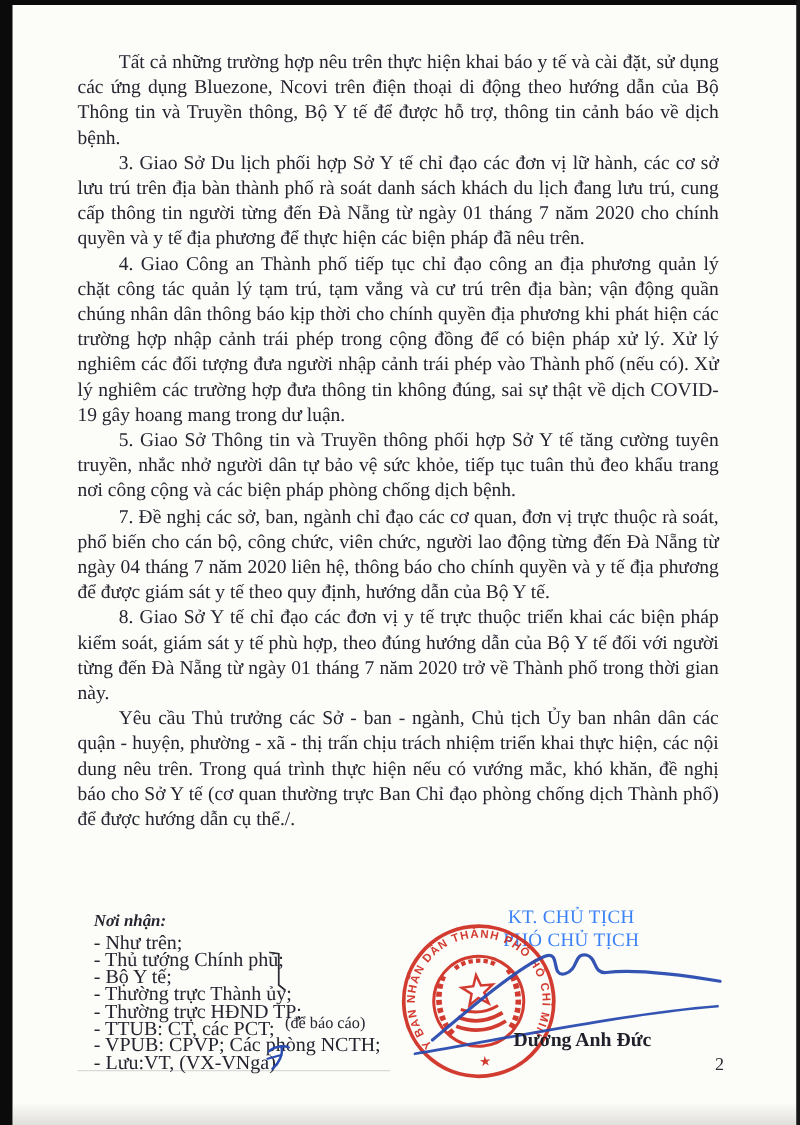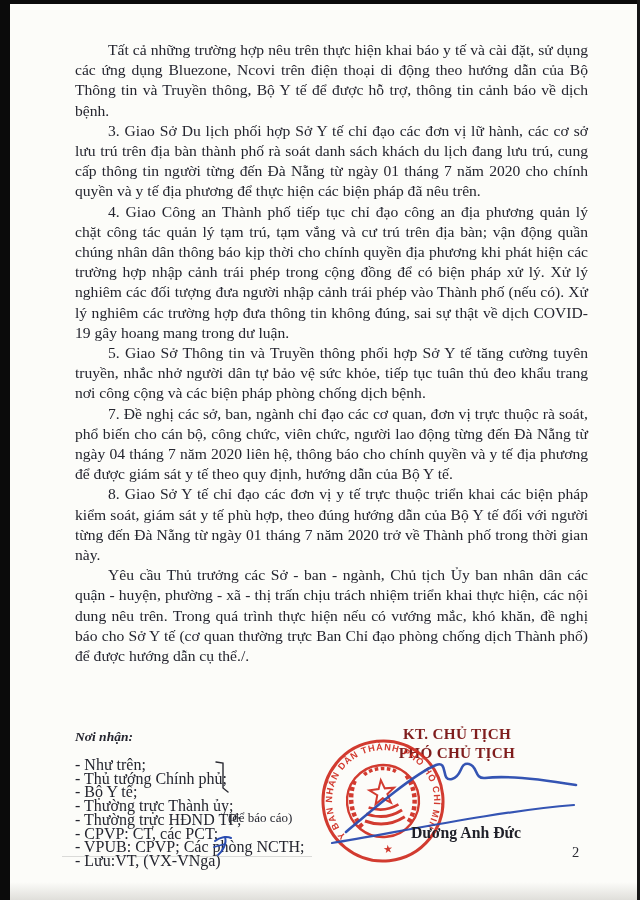--- a/index.html
+++ b/index.html
@@ -13,38 +13,38 @@
   .edge-left  { position:absolute; top:0; left:0; width:10px; height:100%; background:#0b0b0b; }
   .edge-right { position:absolute; top:0; right:0; width:3px; height:100%; background:#161616; }
   .shadow-bottom {
     position:absolute; bottom:0; left:10px; right:3px; height:18px;
     background:linear-gradient(to bottom, rgba(110,105,95,0), rgba(110,105,95,0.20));
   }
   .scan-line { position:absolute; left:62px; top:856px; width:250px; height:1px; background:rgba(100,100,100,0.22); }
 
   
   .body-text {
-    position:absolute; left:75px; top:40px; width:513px;
+    position:absolute; left:62px; top:40px; width:513px;
     font-size:15.6px; line-height:20.2px; text-align:justify;
     color:#24252f;
   }
   .body-text p { margin:0; text-indent:33px; }
 
   
   .recipients { position:absolute; left:75px; top:729px; }
-  .recipients-heading { font-size:13.5px; font-weight:bold; font-style:italic; margin-bottom:13px; }
+  .recipients-heading { font-size:13.5px; font-weight:bold; font-style:italic; margin-bottom:3px; }
   .recipient-item { font-size:16px; line-height:13.7px; white-space:nowrap; }
   .bracket-svg { position:absolute; left:214px; top:760px; }
   .report-note { position:absolute; left:228px; top:810px; font-size:13px; }
 
   
   .sig-title {
     position:absolute; left:378px; top:725px; width:158px; text-align:center;
-    font-weight:bold; font-size:15.2px; line-height:18.6px; letter-spacing:0.3px;
-    color:#7f1d1d; z-index:2;
+    font-weight:normal; font-size:15.2px; line-height:18.6px; letter-spacing:0.3px;
+    color:#3b82f6; z-index:2;
   }
   .signer-name {
     position:absolute; left:385px; top:824px; width:162px; text-align:center;
     font-weight:bold; font-size:15.8px; color:#1f2029; z-index:6;
   }
   .page-number { position:absolute; left:572px; top:844px; font-size:14.5px; color:#2b2c34; }
 
   .stamp-svg { position:absolute; left:318px; top:736px; z-index:3; transform:rotate(-6deg); }
   .sign-svg  { position:absolute; left:328px; top:748px; z-index:5; }
   .clerk-svg { position:absolute; left:212px; top:834px; z-index:4; }
@@ -70,21 +70,21 @@
     <p>Yêu cầu Thủ trưởng các Sở - ban - ngành, Chủ tịch Ủy ban nhân dân các quận - huyện, phường - xã - thị trấn chịu trách nhiệm triển khai thực hiện, các nội dung nêu trên. Trong quá trình thực hiện nếu có vướng mắc, khó khăn, đề nghị báo cho Sở Y tế (cơ quan thường trực Ban Chỉ đạo phòng chống dịch Thành phố) để được hướng dẫn cụ thể./.</p>
   </main>
 
   <section class="recipients">
     <div class="recipients-heading">Nơi nhận:</div>
     <div class="recipient-item">- Như trên;</div>
     <div class="recipient-item">- Thủ tướng Chính phủ;</div>
     <div class="recipient-item">- Bộ Y tế;</div>
     <div class="recipient-item">- Thường trực Thành ủy;</div>
     <div class="recipient-item">- Thường trực HĐND TP;</div>
-    <div class="recipient-item">- CPVP: CT, các PCT;</div>
+    <div class="recipient-item">- TTUB: CT, các PCT;</div>
     <div class="recipient-item">- VPUB: CPVP; Các phòng NCTH;</div>
     <div class="recipient-item">- Lưu:VT, (VX-VNga)</div>
   </section>
 
   <svg class="bracket-svg" width="16" height="34" viewBox="0 0 16 34">
     <path d="M2,2 L9,3 L9,28 L14,32" fill="none" stroke="#2a2b33" stroke-width="1.4" stroke-linecap="round"></path>
   </svg>
   <div class="report-note">(để báo cáo)</div>
 
   <div class="sig-title">

